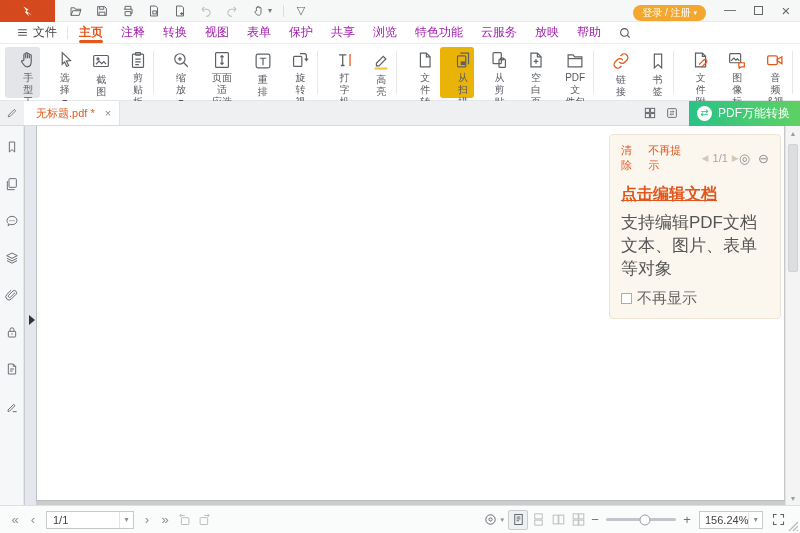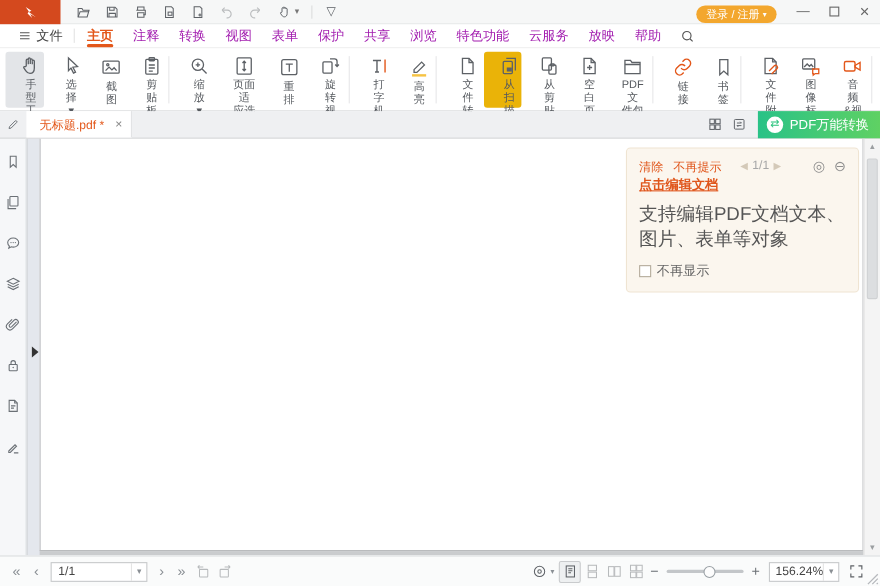--- a/index.html
+++ b/index.html
@@ -55,29 +55,29 @@
   .si { width:18px; height:18px; display:flex; align-items:center; justify-content:center; cursor:pointer; }
   .si svg { width:16px; height:16px; }
   .rail-strip { position:absolute; left:25px; top:0; bottom:0; width:11px; background:#e4e7ed; }
   .panel-handle { position:absolute; left:29px; top:189px; width:0; height:0; border-top:5px solid transparent; border-bottom:5px solid transparent; border-left:6px solid #333; cursor:pointer; }
   .page { position:absolute; left:36px; right:15px; top:0; bottom:4px; background:#fff; border-left:1px solid #bfc1c4; border-right:1px solid #c6c8ca; border-bottom:1px solid #b9bbbd; }
   .vscroll { position:absolute; right:0; top:0; bottom:0; width:15px; background:#f4f4f4; border-left:1px solid #e2e2e2; }
   .vs-arrow { position:absolute; left:0; width:100%; height:14px; display:flex; align-items:center; justify-content:center; color:#9b9ea1; font-size:7px; }
   .vs-thumb { position:absolute; left:2px; right:2px; top:18px; height:128px; background:#dcdee0; border:1px solid #cfd1d3; border-radius:2px; }
 
   
-  .notice { position:absolute; top:8px; right:19px; width:212px; background:#fbf6ee; border:1px solid #efe4d2; border-radius:4px; padding:8px 11px 10px 11px; }
+  .notice { position:absolute; top:8px; right:19px; width:172px; background:#fbf6ee; border:1px solid #efe4d2; border-radius:4px; padding:8px 11px 10px 11px; }
   .notice-head { display:flex; align-items:center; font-size:11px; }
   .nh-link { color:#e0561c; margin-right:9px; cursor:pointer; }
   .nh-pager { display:flex; align-items:center; gap:4px; color:#a7a7a7; margin-left:8px; }
   .nh-arrow { color:#d4c9b8; font-size:9px; cursor:pointer; }
   .nh-icons { margin-left:auto; display:flex; align-items:center; gap:8px; color:#8f8f8f; font-size:13px; }
-  .notice-link { display:inline-block; margin-top:1px; color:#e0561c; font-weight:bold; font-size:12px; text-decoration:underline; cursor:pointer; }
+  .notice-link { display:inline-block; margin-top:11px; color:#e0561c; font-weight:bold; font-size:16px; text-decoration:underline; cursor:pointer; }
   .notice-desc { margin-top:6px; color:#555; font-size:17px; }
-  .notice-check { margin-top:9px; display:flex; align-items:center; gap:5px; color:#666; font-size:12px; }
+  .notice-check { margin-top:9px; display:flex; align-items:center; gap:5px; color:#666; font-size:15px; }
   .cb { width:11px; height:11px; border:1px solid #b4ab9a; background:#fff; display:inline-block; }
 
   
   .statusbar { height:28px; flex:0 0 28px; background:#fafbfb; border-top:1px solid #dedfe1; display:flex; align-items:center; padding:0 6px; position:relative; }
   .sb-nav { color:#8a8f94; font-size:13px; width:18px; text-align:center; cursor:pointer; }
   .page-box { width:88px; height:18px; background:#fff; border:1px solid #c7c9cb; display:flex; align-items:center; margin:0 4px; }
   .page-box .val { flex:1; padding-left:6px; color:#444; }
   .combo-caret { width:14px; color:#8a8f94; font-size:8px; text-align:center; border-left:1px solid #e4e4e4; align-self:stretch; display:flex; align-items:center; justify-content:center; }
   .sbi { width:20px; height:20px; display:flex; align-items:center; justify-content:center; cursor:pointer; }
   .sbi svg { width:15px; height:15px; }

